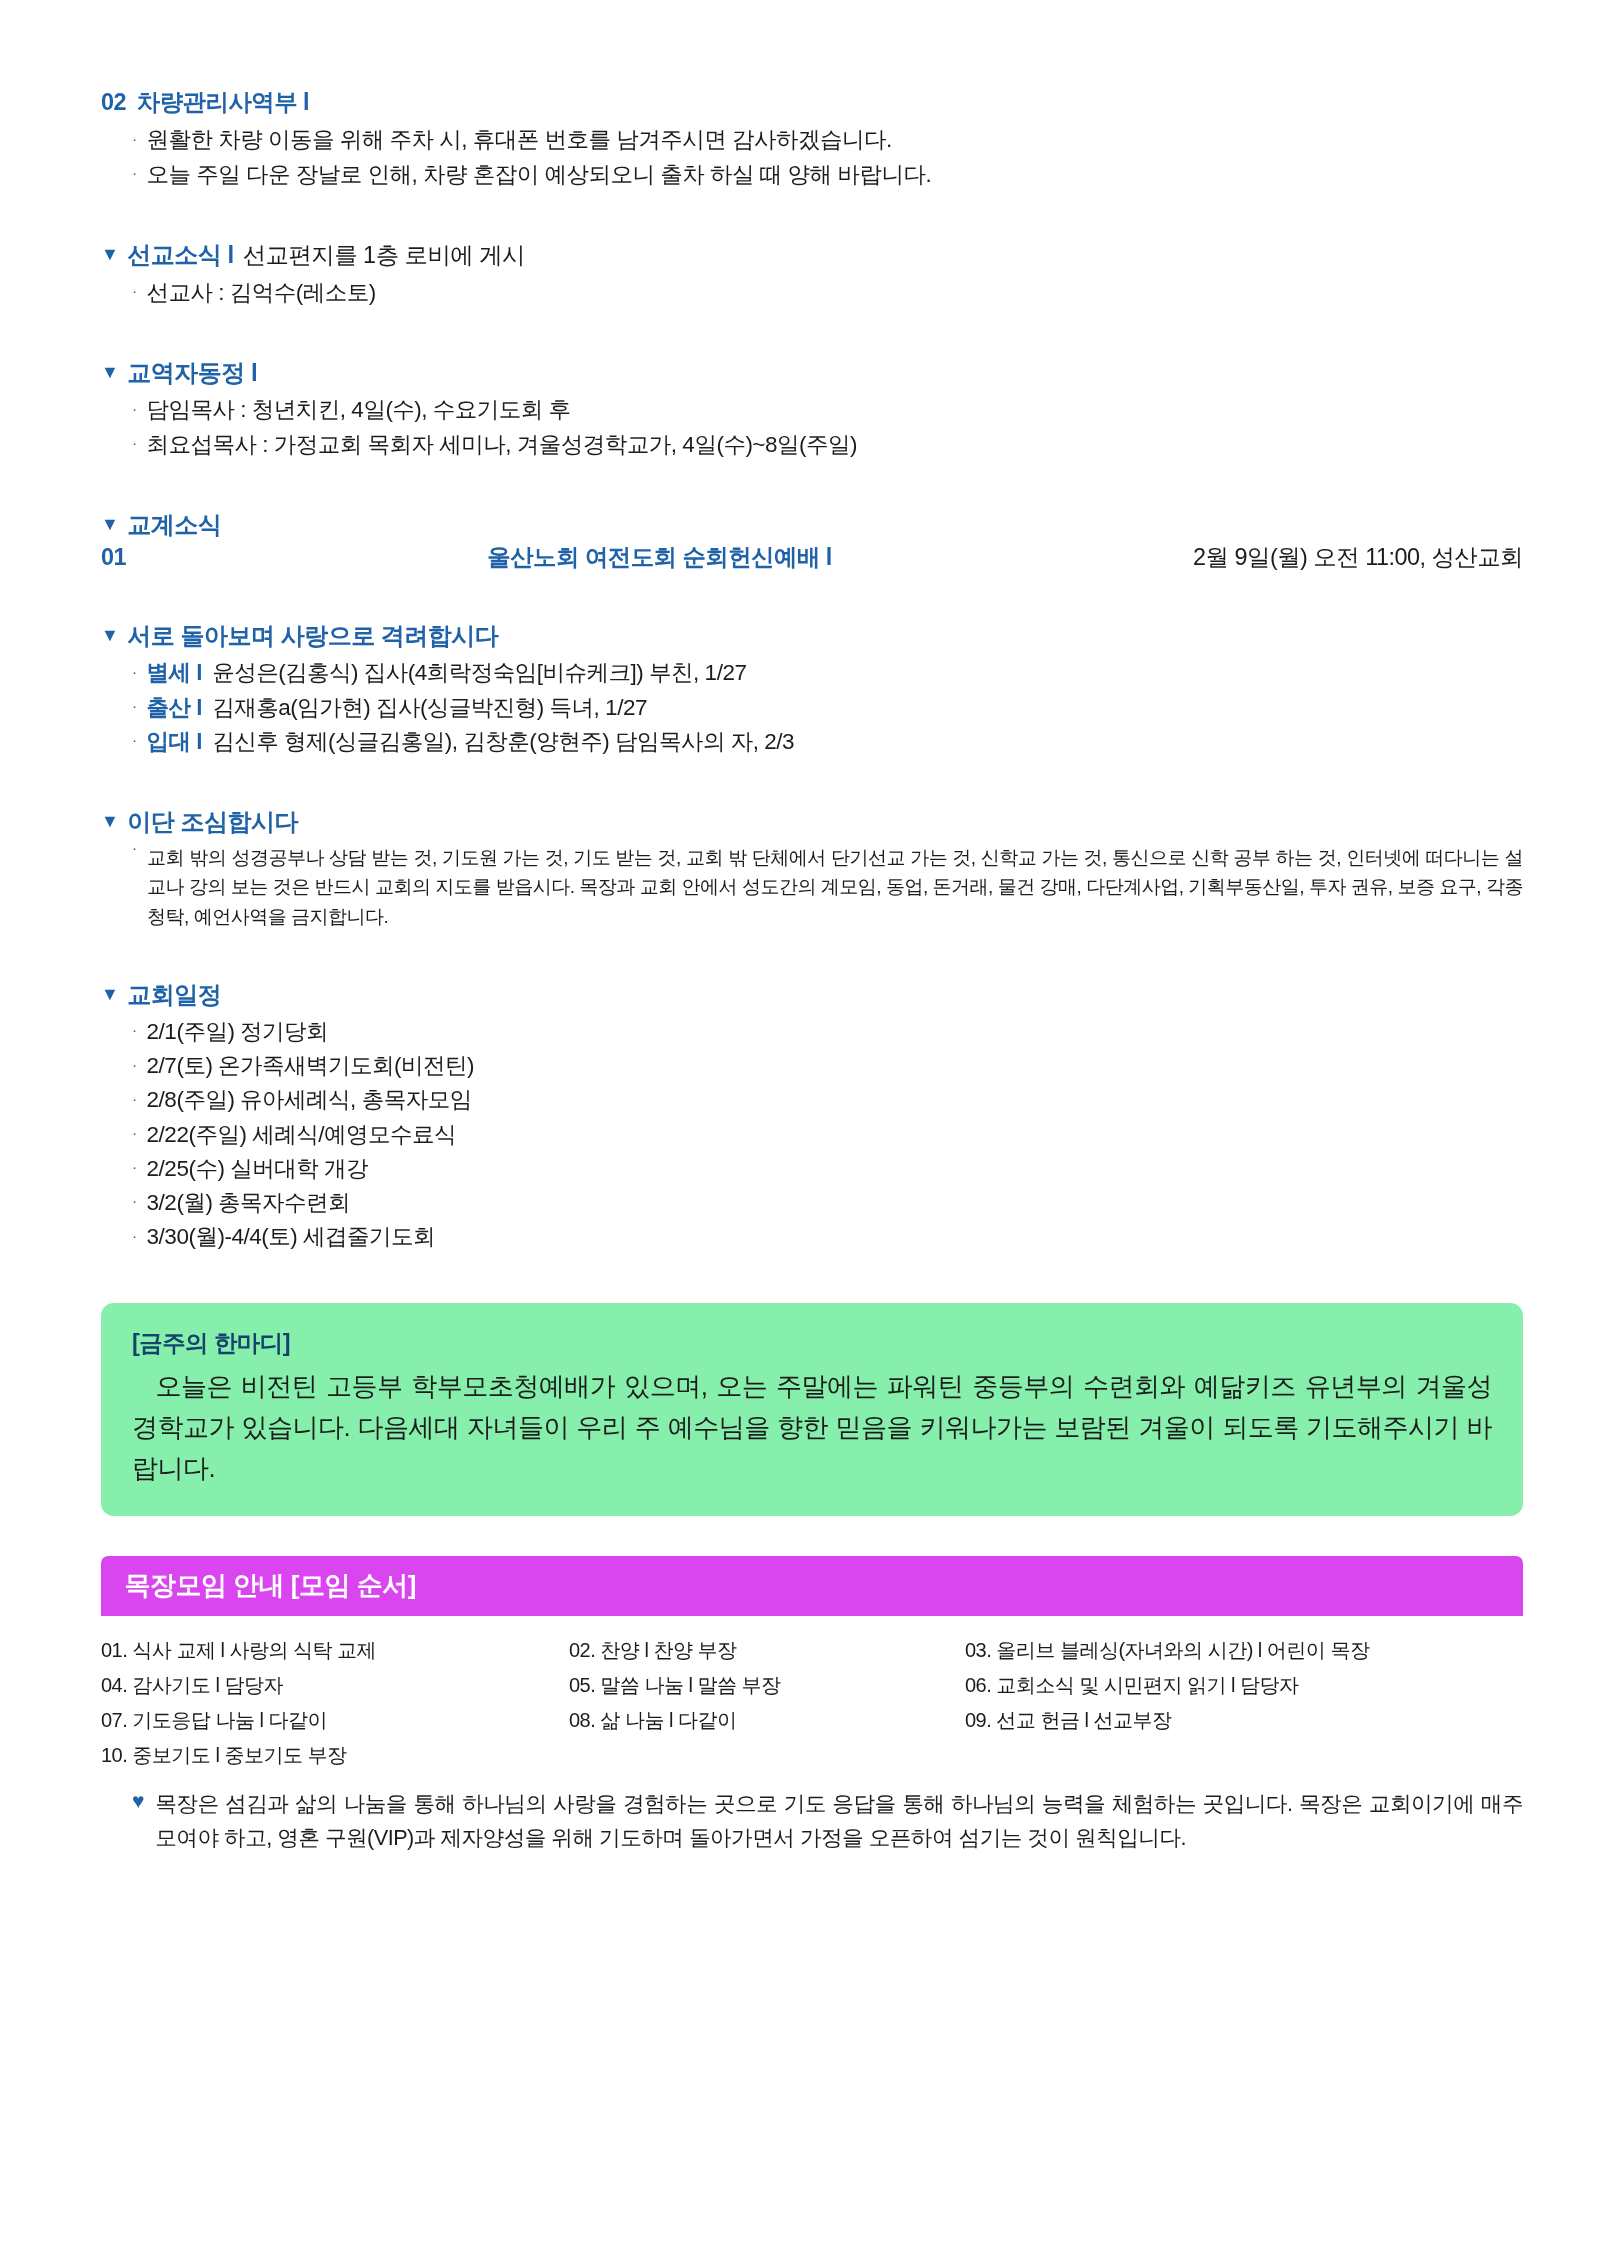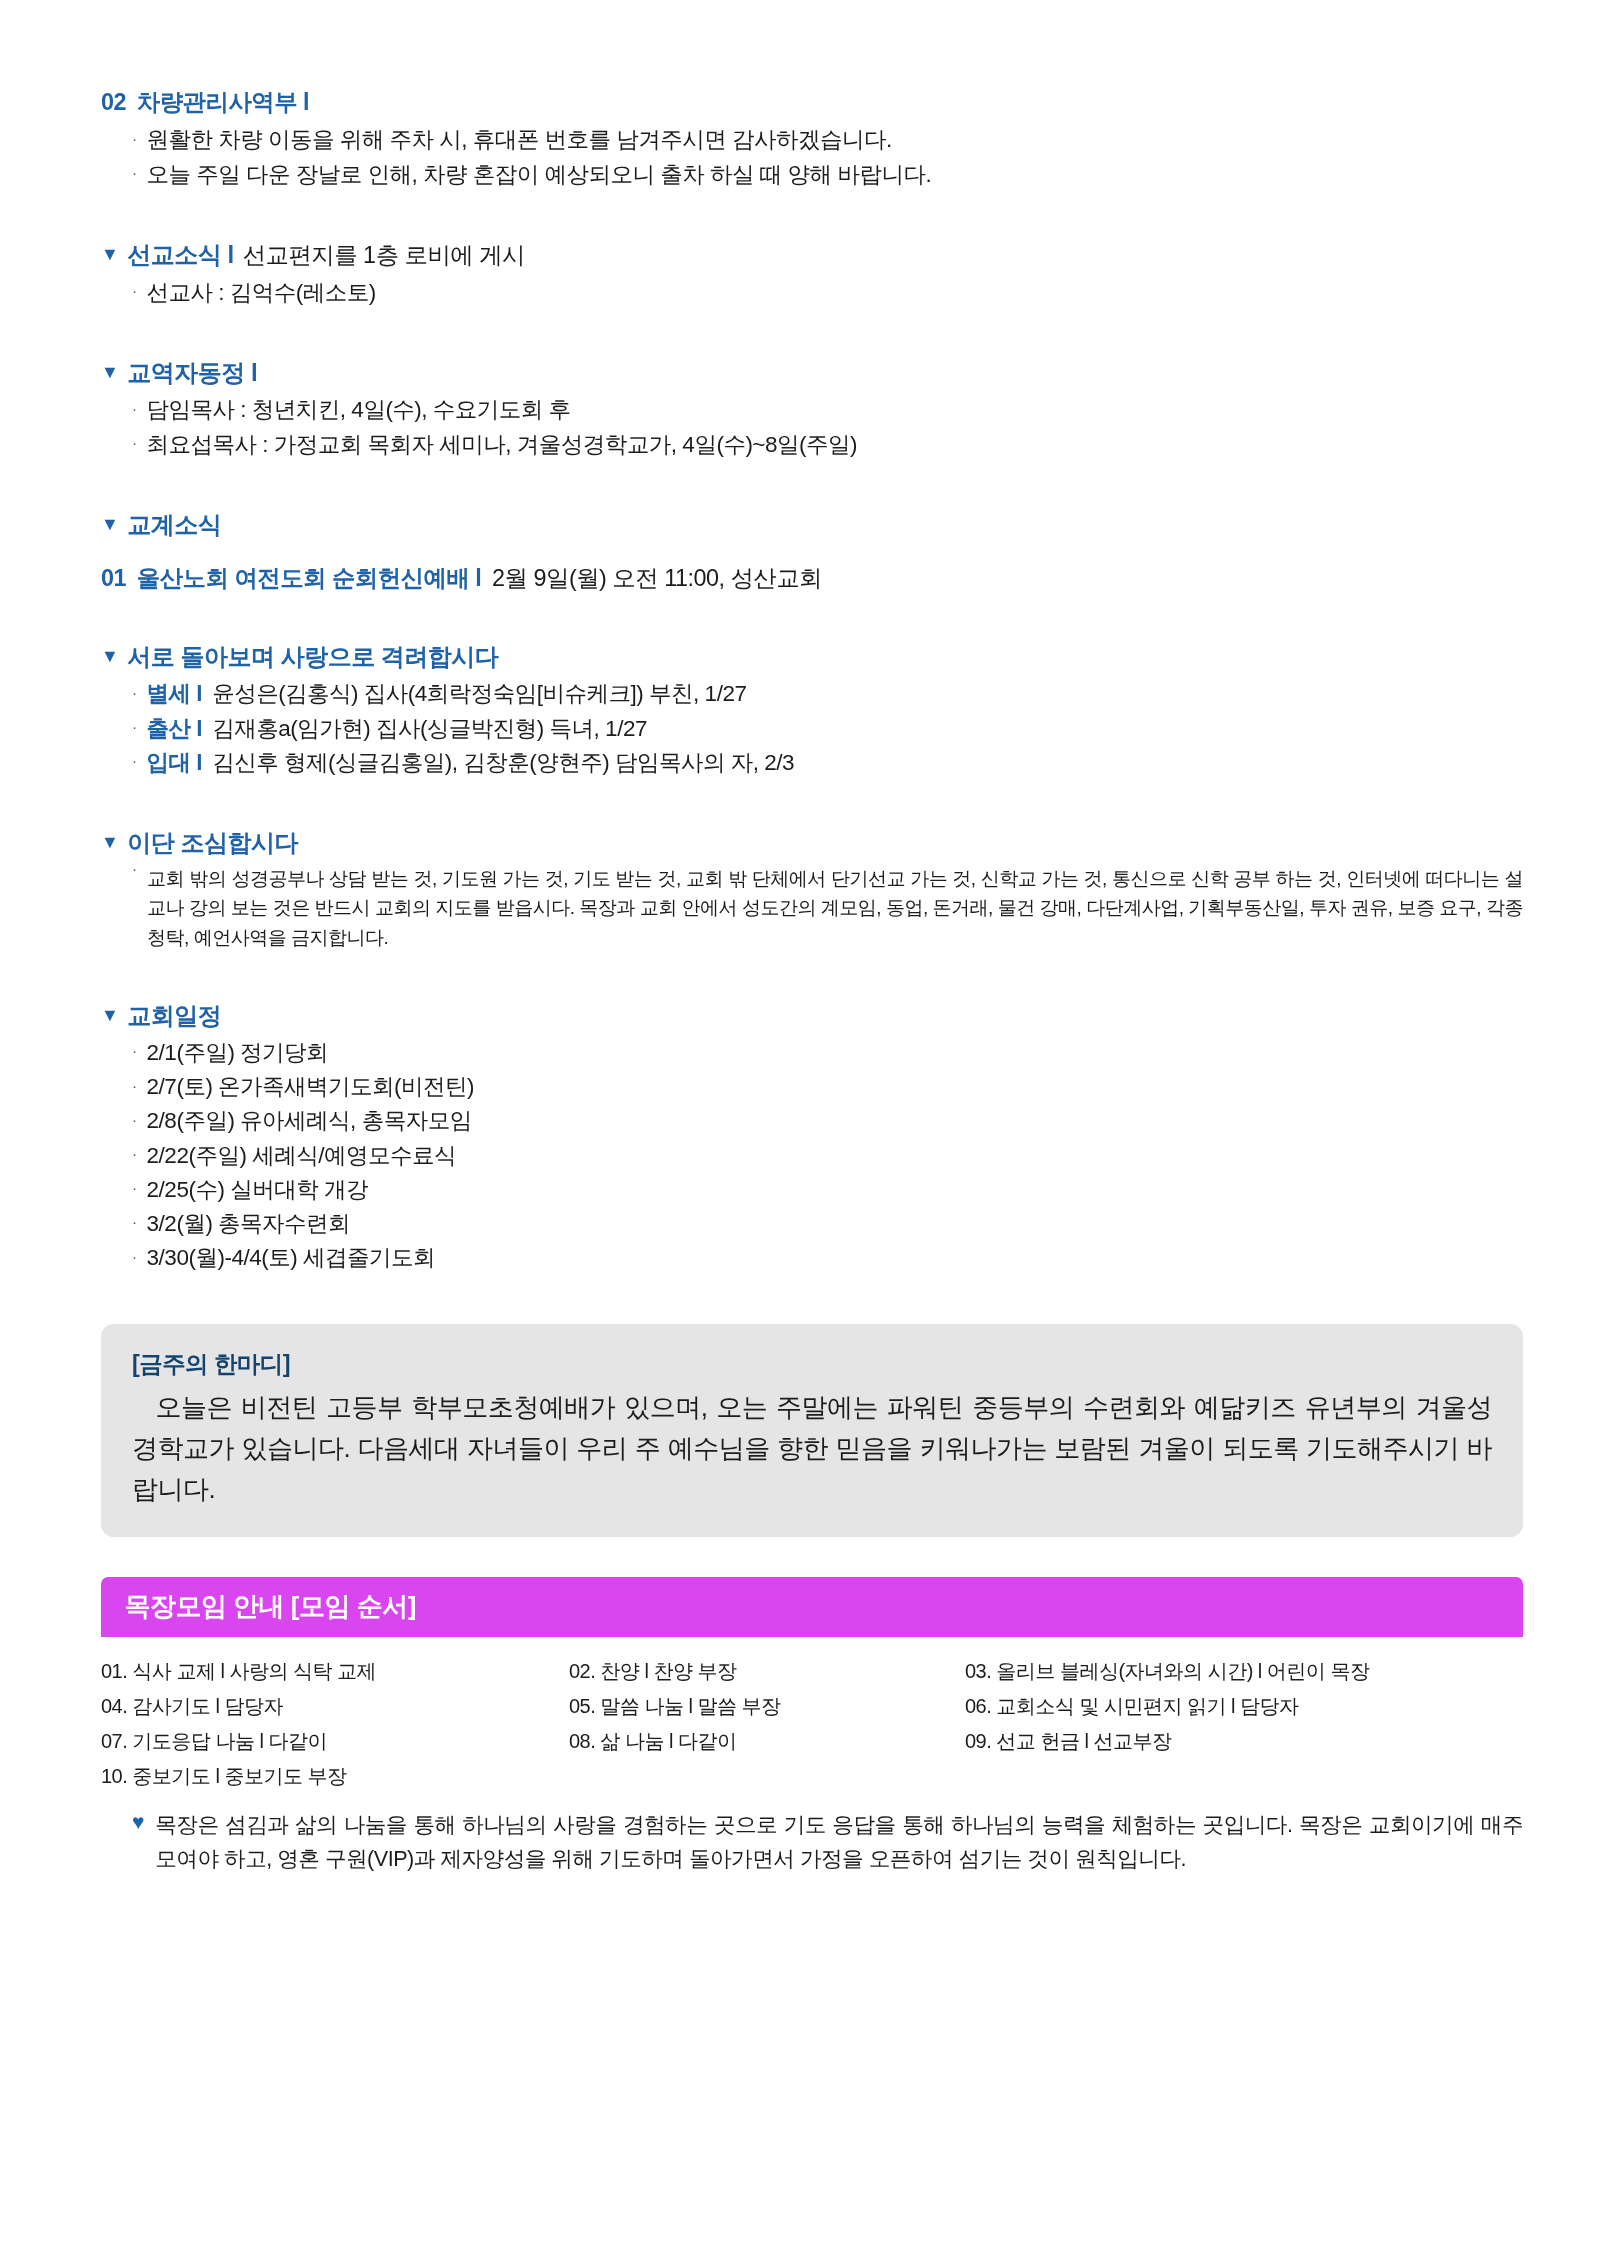--- a/index.html
+++ b/index.html
@@ -105,21 +105,21 @@
   .para-wrap {
     display: flex;
     gap: 10px;
     padding-left: 31px;
     margin-top: 5.4px;
   }
 
   
   .word-box {
     margin-top: 49px;
-    background: #e5e5e5;
+    background: #86efac;
     border-radius: 12.6px;
     padding: 23.4px 31px 27px 31px;
   }
   .word-title {
     font-size: 23.4px;
     font-weight: bold;
     color: #14446e;
     margin-bottom: 7.2px;
     letter-spacing: -0.5px;
   }
@@ -237,21 +237,21 @@
       </ul>
     </div>
 
     <div class="gap-lg"></div>
 
     <div class="block">
       <div class="sec-head">
         <span class="tri">▼</span>
         <span>교계소식</span>
       </div>
-      <div class="num-head" style="margin-top:22px;">
+      <div class="num-head" style="margin-top:1px;justify-content:space-between;">
         <span>01</span>
         <span>울산노회 여전도회 순회헌신예배 l</span>
         <span class="plain">2월 9일(월) 오전 11:00, 성산교회</span>
       </div>
     </div>
 
     <div class="gap-lg"></div>
 
     <div class="block">
       <div class="sec-head">

